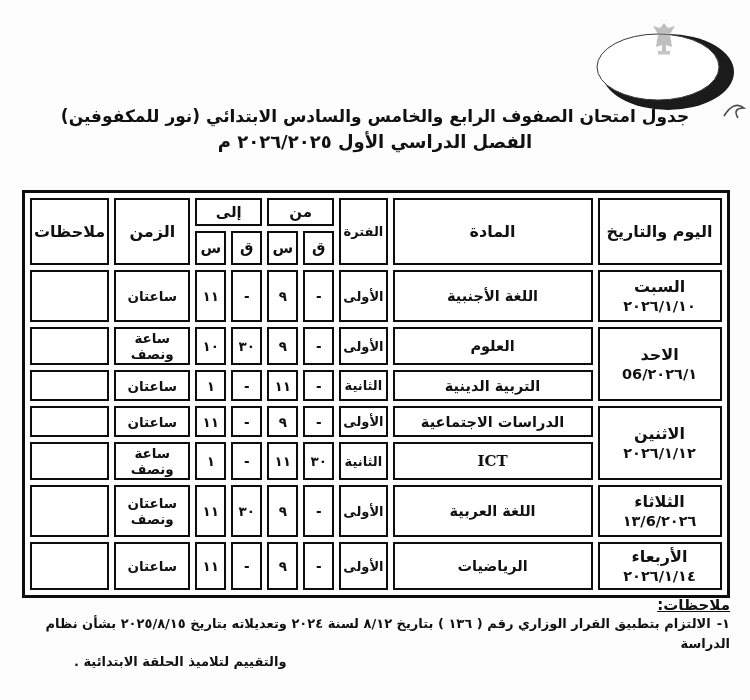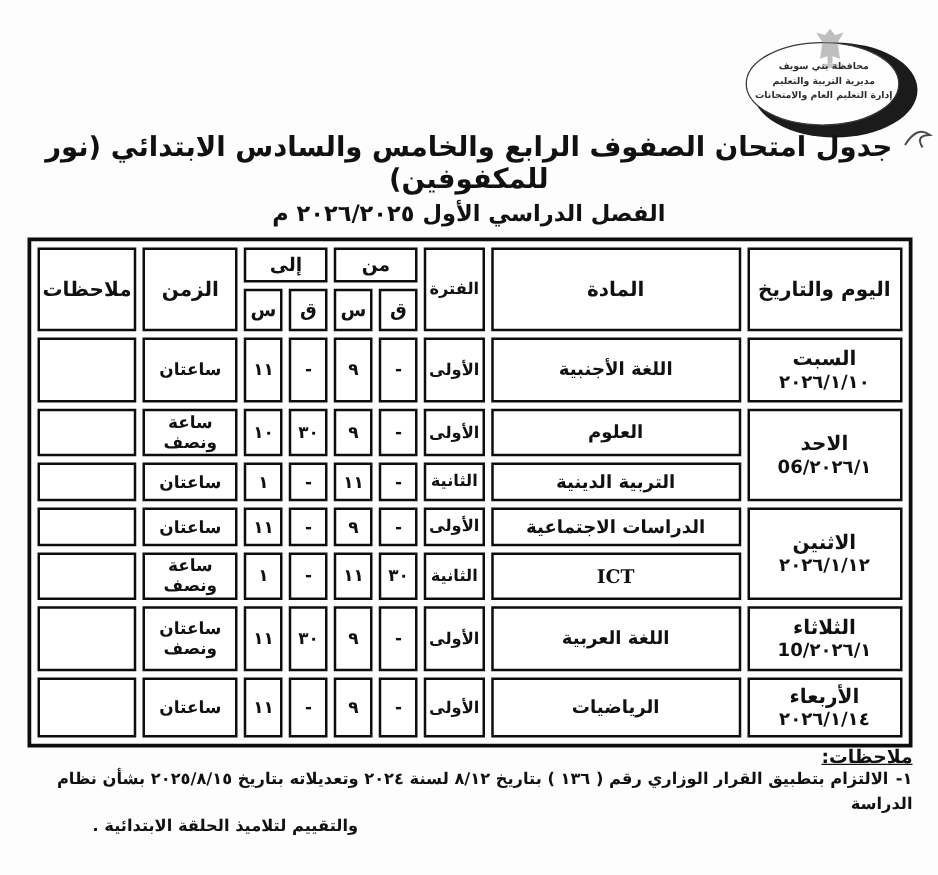--- a/index.html
+++ b/index.html
@@ -13,21 +13,21 @@
   .stamp{position:absolute;top:30px;left:594px;width:142px;height:82px;}
   .stamp svg.crescent{position:absolute;inset:0;width:100%;height:100%;}
   .stamp-text{
     position:absolute;top:17px;left:8px;width:114px;text-align:center;
     font-size:7.5px;font-weight:bold;color:#2e2e2e;line-height:1.55;
   }
   .eagle{position:absolute;top:-8px;left:55px;width:30px;height:34px;opacity:.55;}
 
   
   .title{position:absolute;top:106px;left:0;width:750px;text-align:center;}
-  .title-l1{font-size:22px;font-weight:bold;letter-spacing:0;}
+  .title-l1{font-size:17px;font-weight:bold;letter-spacing:0;}
   .title-l2{font-size:18px;font-weight:bold;margin-top:5px;}
   .scribble{position:absolute;top:-12px;left:722px;width:26px;height:28px;}
 
   
   .table-wrap{position:absolute;top:190px;left:22px;}
   table.sched{
     border-collapse:separate;border-spacing:5px;
     border:3px solid #0d0d0d;background:#fdfdfd;table-layout:fixed;
   }
   table.sched td{
@@ -66,25 +66,20 @@
 
   <div class="stamp">
     <svg class="crescent" viewBox="0 0 142 82">
       <ellipse cx="74" cy="42" rx="66" ry="38" fill="#1b1b1b"></ellipse>
       <ellipse cx="64" cy="37" rx="61" ry="33" fill="#fefefe" stroke="#3a3a3a" stroke-width="1"></ellipse>
     </svg>
     <svg class="eagle" viewBox="0 0 30 34">
       <path d="M15 1 L19 6 L26 4 L21 12 L23 25 L17 23 L17 29 L13 29 L13 23 L7 25 L9 12 L4 4 L11 6 Z" fill="#8d8d8d"></path>
       <rect x="9" y="29" width="12" height="3.5" fill="#9a9a9a"></rect>
     </svg>
-    <div class="stamp-text">
-      <div>محافظة بني سويف</div>
-      <div>مديرية التربية والتعليم</div>
-      <div>إدارة التعليم العام والامتحانات</div>
-    </div>
   </div>
 
   <div class="title">
     <svg class="scribble" viewBox="0 0 26 28">
       <path d="M2 22 q10 -16 20 -8 q-12 0 -6 10" fill="none" stroke="#4a4a4a" stroke-width="1.6"></path>
     </svg>
     <div class="title-l1">جدول امتحان الصفوف الرابع والخامس والسادس الابتدائي (نور للمكفوفين)</div>
     <div class="title-l2">الفصل الدراسي الأول ٢٠٢٦/٢٠٢٥ م</div>
   </div>
 
@@ -179,21 +174,21 @@
           <td class="num">١١</td>
           <td class="num">-</td>
           <td class="num">١</td>
           <td class="dur">ساعة ونصف</td>
           <td class="notes-cell"></td>
         </tr>
 
         <tr class="r-tall">
           <td>
             <div class="day-name">الثلاثاء</div>
-            <div class="day-date">٢٠٢٦/١/10</div>
+            <div class="day-date">٢٠٢٦/6/١٣</div>
           </td>
           <td class="subj">اللغة العربية</td>
           <td class="per">الأولى</td>
           <td class="num">-</td>
           <td class="num">٩</td>
           <td class="num">٣٠</td>
           <td class="num">١١</td>
           <td class="dur">ساعتان ونصف</td>
           <td class="notes-cell"></td>
         </tr>

